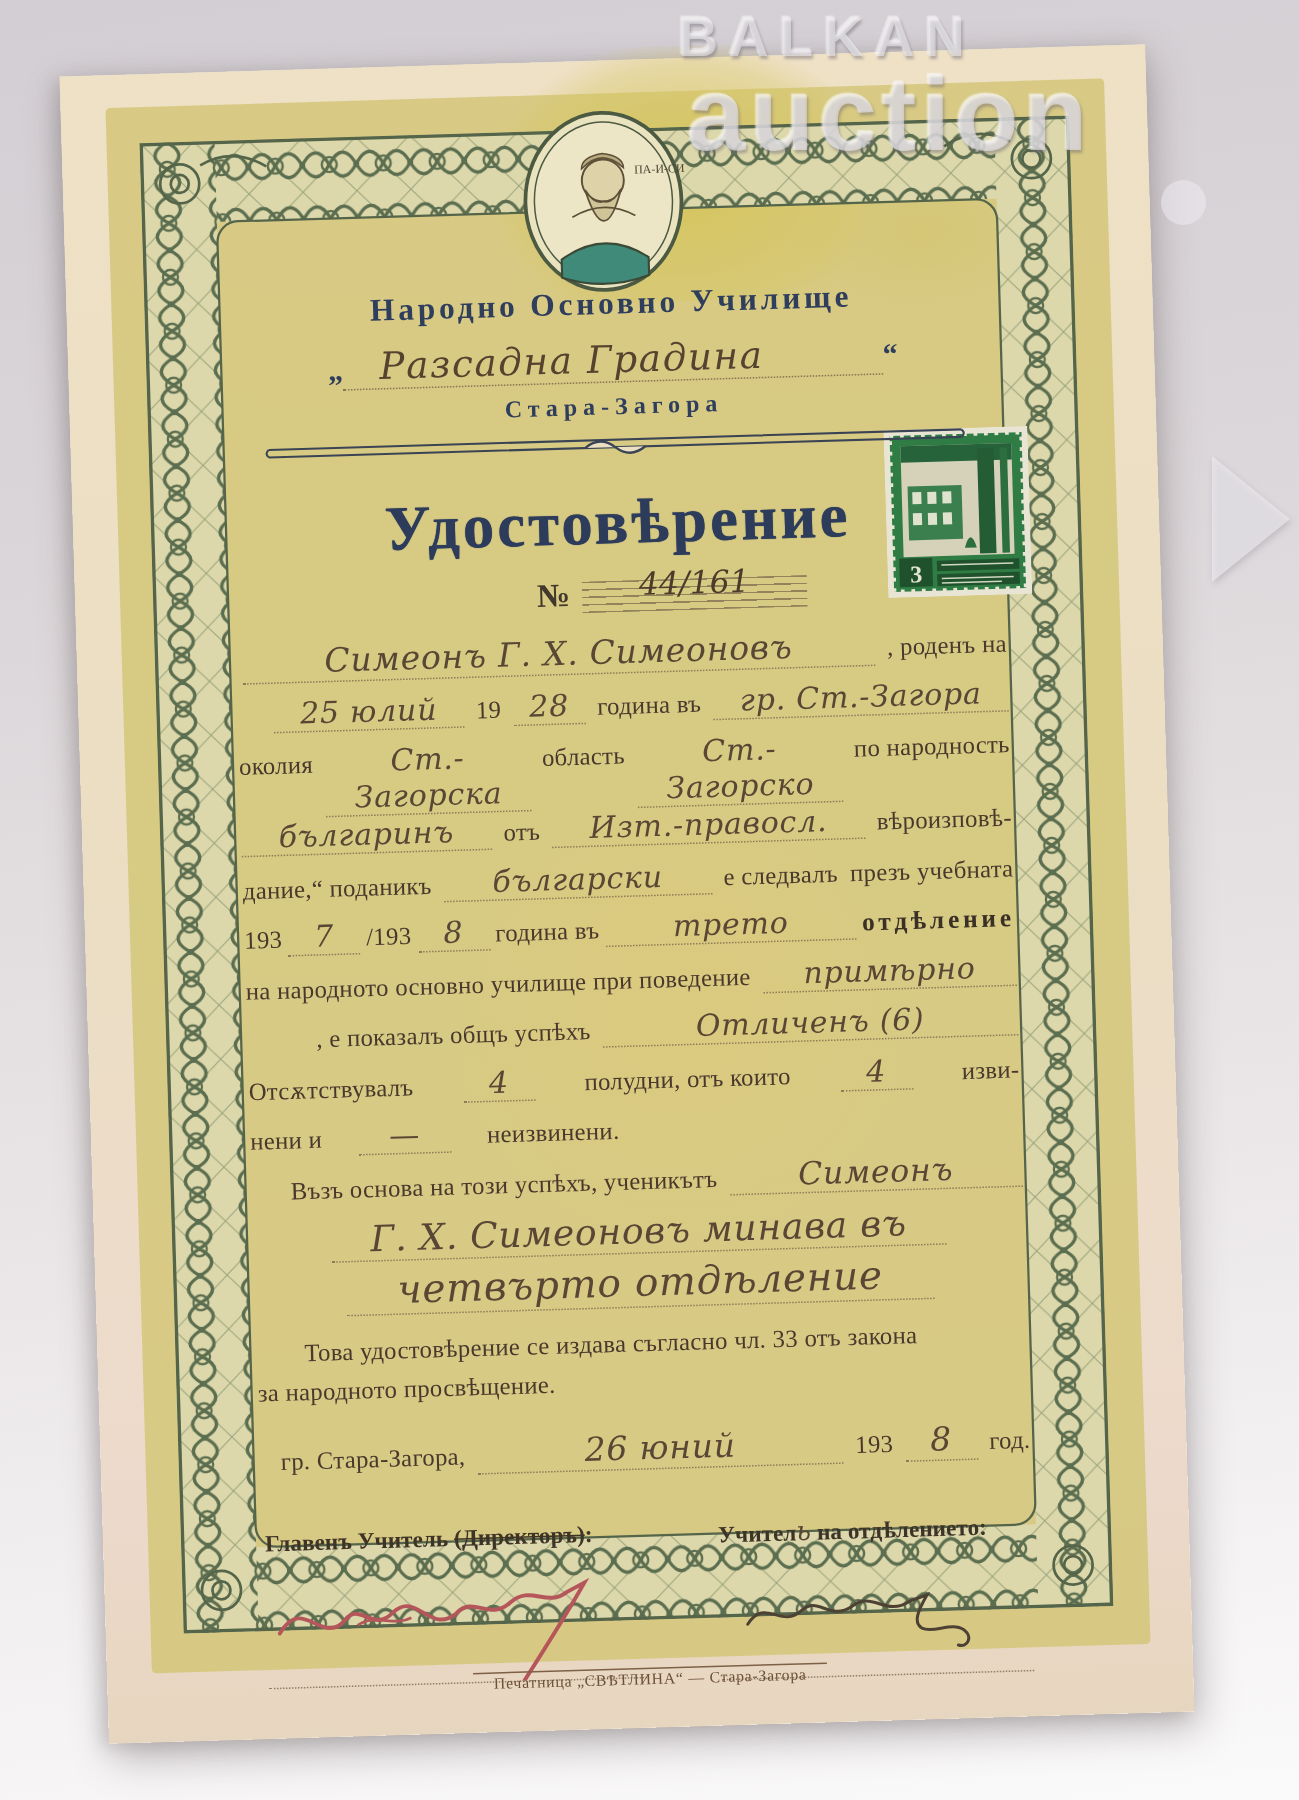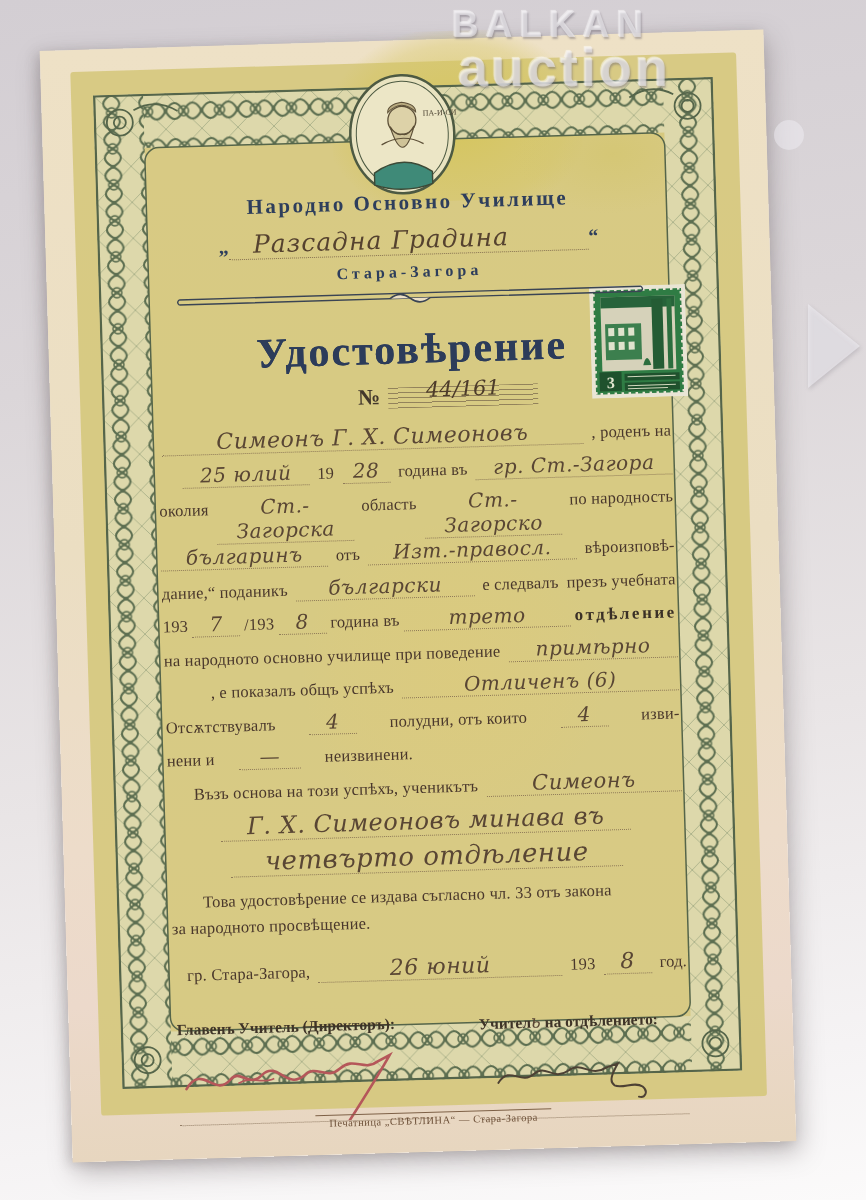--- a/index.html
+++ b/index.html
@@ -74,21 +74,21 @@
   .struck{text-decoration:line-through;}
   .wr{font-family:"DejaVu Serif",serif;font-style:italic;font-weight:normal;font-size:18px;color:#594634;}
   .sigline{border-bottom:1px dotted rgba(125,103,78,.8);margin-top:2px;}
   .footer{position:absolute;left:0;right:0;bottom:24px;text-align:center;}
   .footer span{display:inline-block;border-top:1px solid #7d6046;padding:2px 14px 0;
     font-size:10.5px;letter-spacing:.5px;color:#6d5038;}
   
   .wm{position:absolute;pointer-events:none;color:rgba(244,242,246,.55);font-family:"Liberation Sans",sans-serif;
     text-shadow:1px 2px 2px rgba(108,103,114,.45),-1px -1px 1px rgba(255,255,255,.55);font-weight:bold;}
   .wm.balkan{left:452px;top:4px;font-size:37px;letter-spacing:7px;}
-  .wm.auction{left:458px;top:36px;font-size:54px;letter-spacing:3px;font-weight:bold;}
+  .wm.auction{left:458px;top:36px;font-size:70px;letter-spacing:3px;font-weight:bold;}
   .wm-arrow{position:absolute;right:6px;top:304px;width:0;height:0;
     border-left:52px solid rgba(240,238,243,.6);border-top:42px solid transparent;
     border-bottom:42px solid transparent;pointer-events:none;
     filter:drop-shadow(1px 2px 2px rgba(108,103,114,.4));}
   .wm-dot{position:absolute;right:62px;top:120px;width:30px;height:30px;border-radius:50%;
     background:rgba(240,238,243,.5);pointer-events:none;}
 </style>
 </head>
 <body>
 

